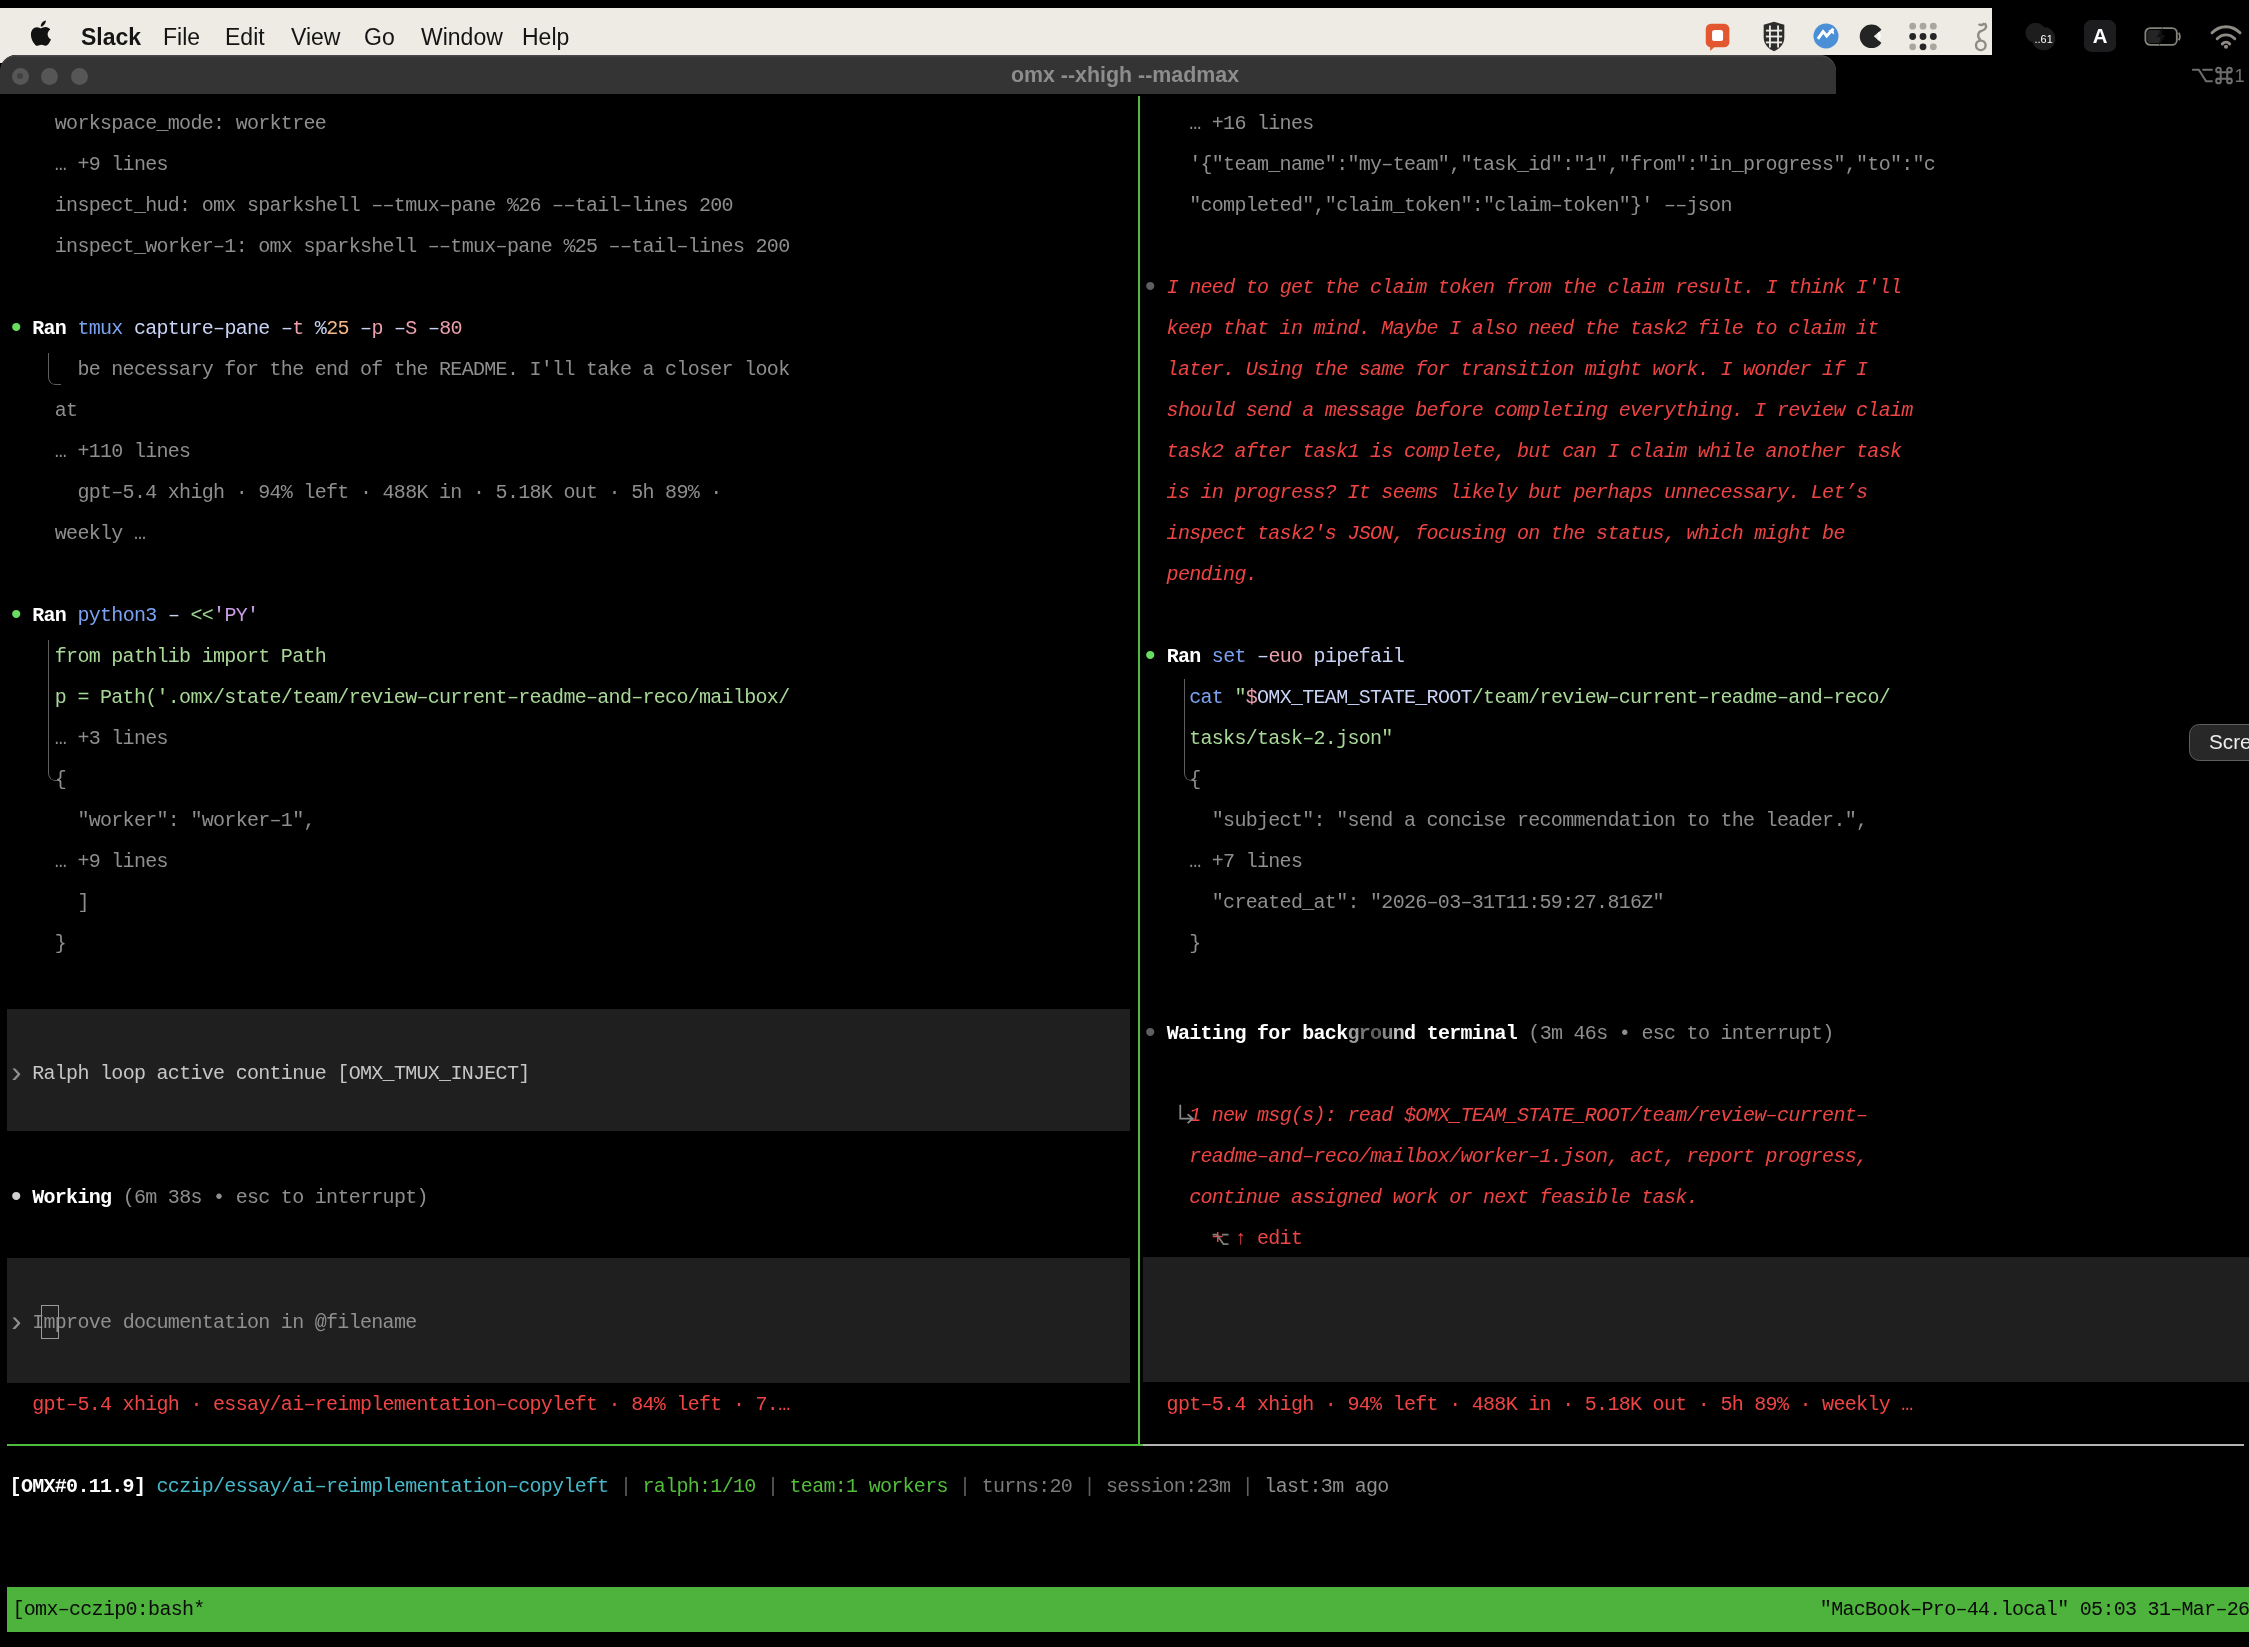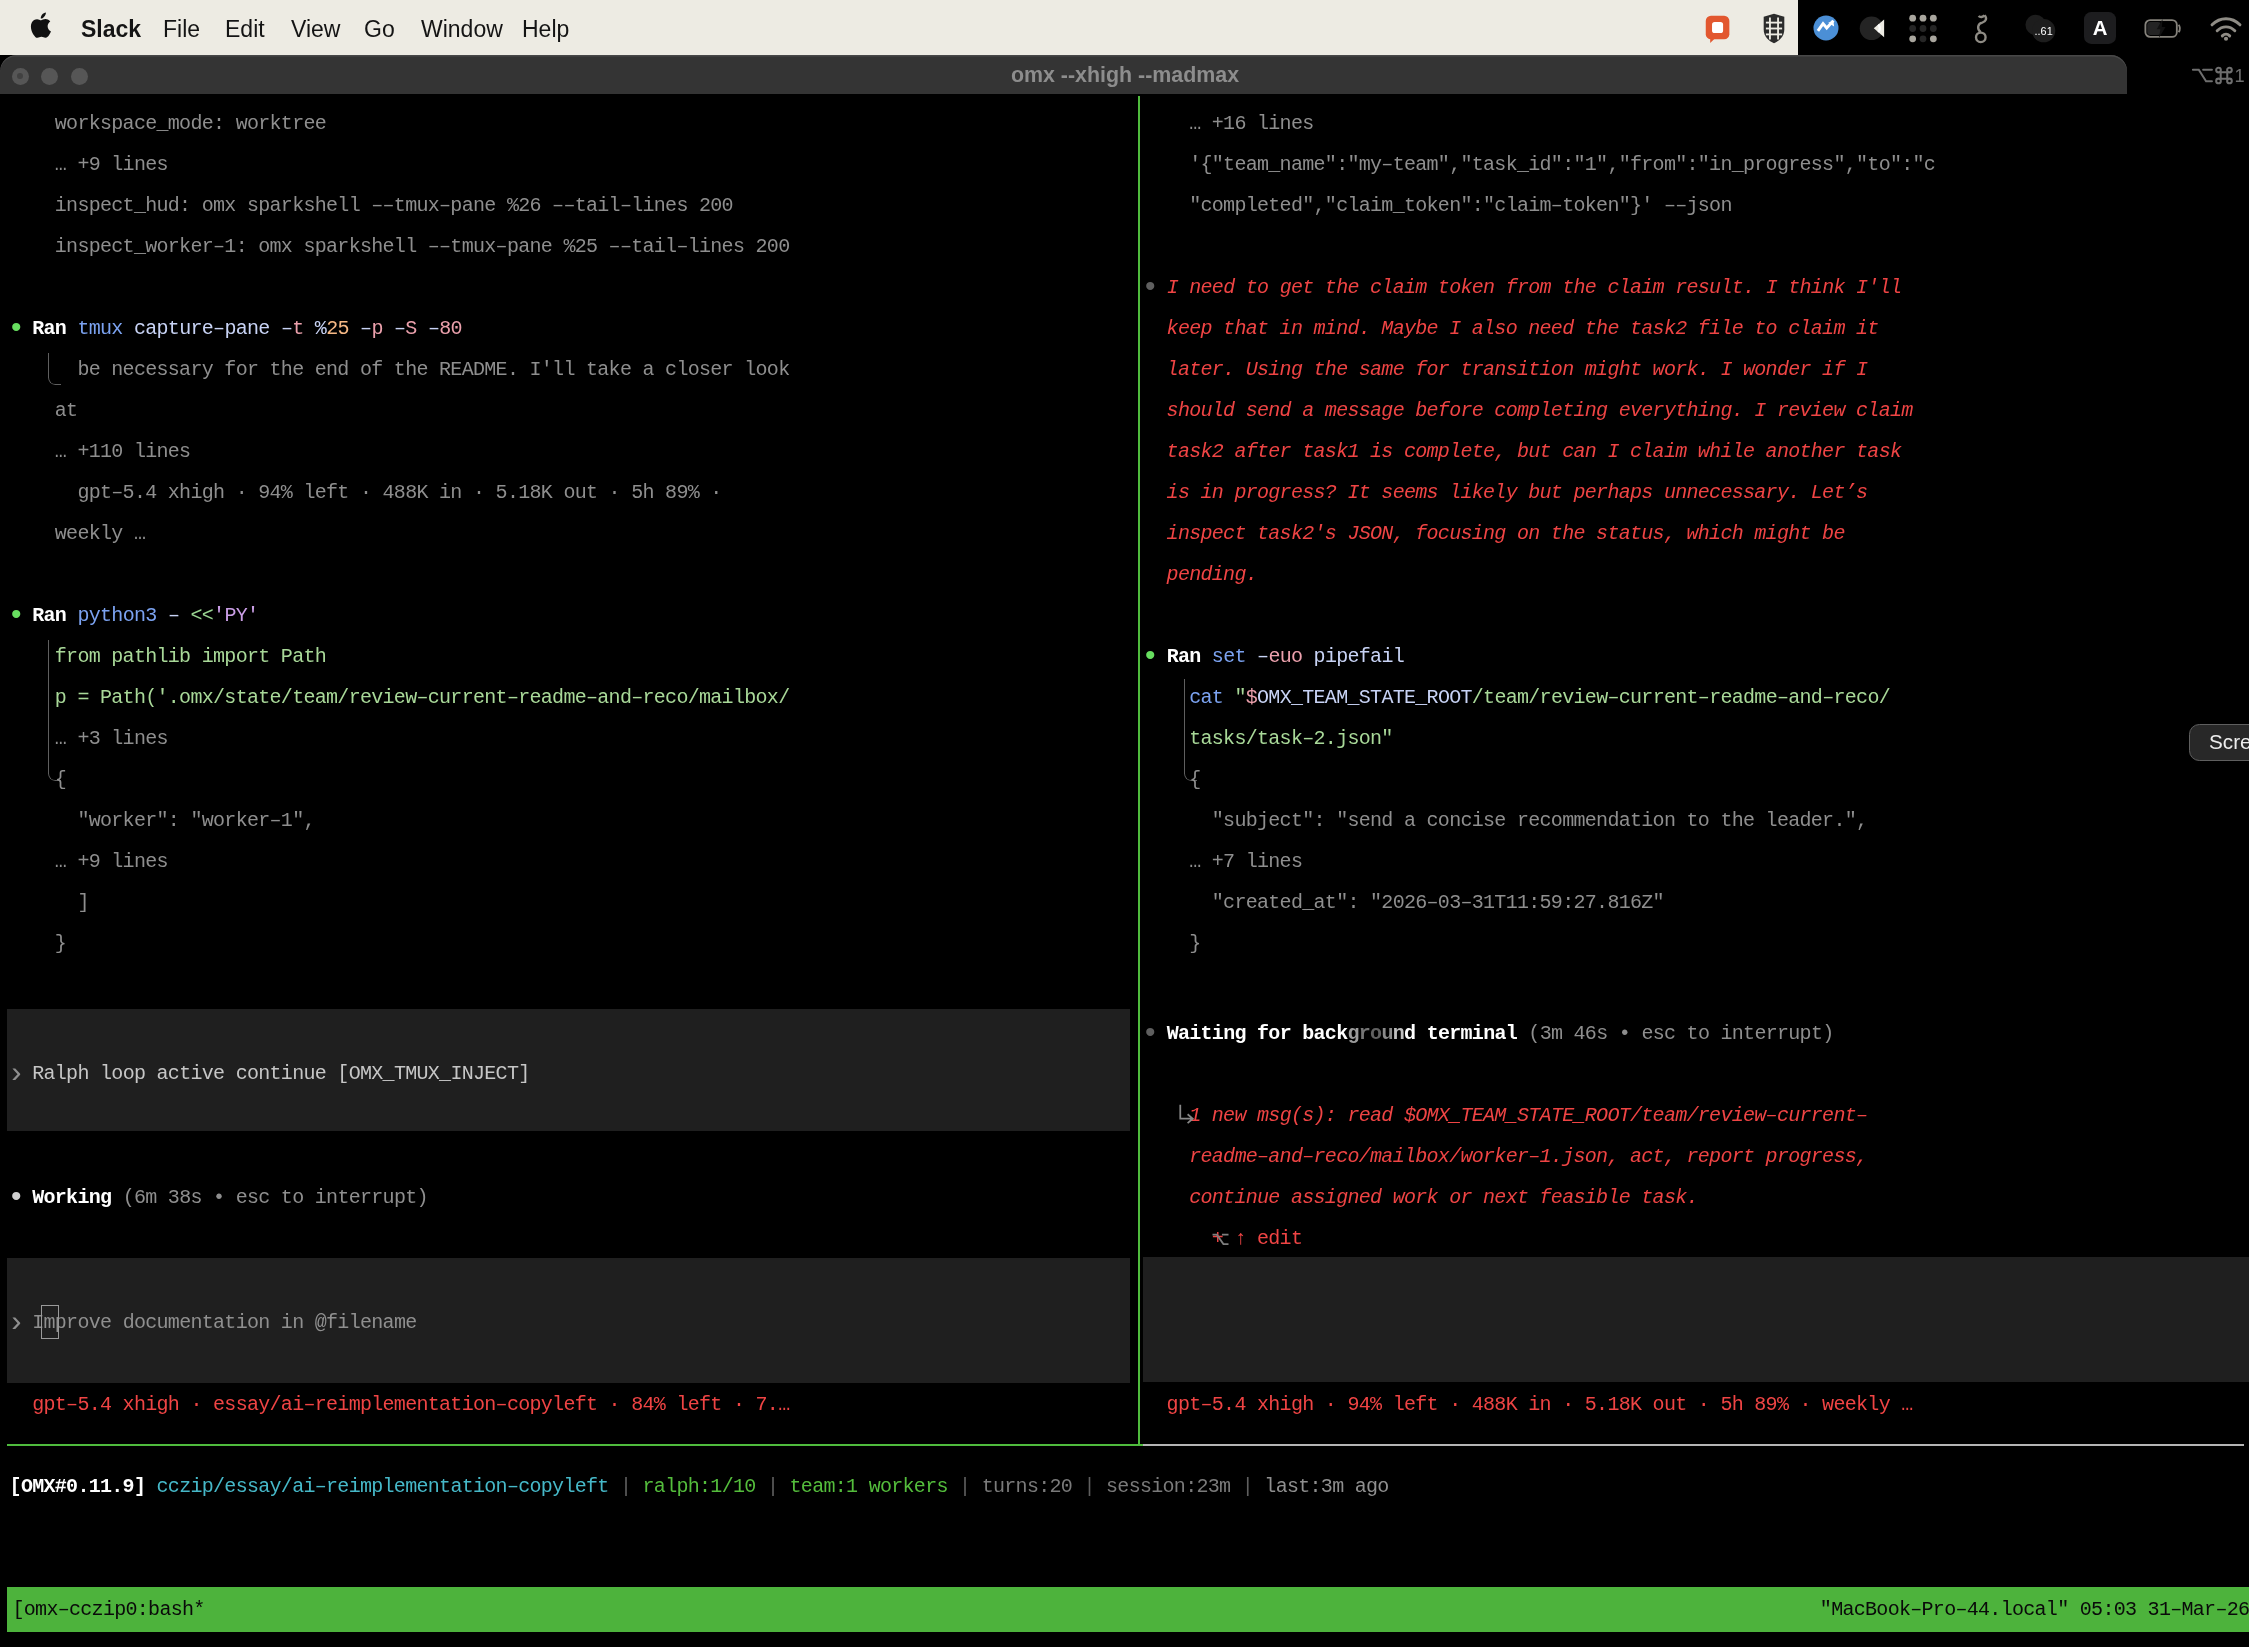--- a/index.html
+++ b/index.html
@@ -1,20 +1,20 @@
 <!DOCTYPE html>
 <html style="font-size:11.8px"><head>
 <meta charset="utf-8">
 <style>
   html,body{margin:0;padding:0;width:2250px;height:1648px;background:#000;overflow:hidden}
   .abs{position:absolute}
-  #menubar{position:absolute;left:0;top:0;width:1798px;height:55px;background:#edebe3}
+  #menubar{position:absolute;left:0;top:8px;width:1992px;height:55px;background:#edebe3}
   .mitem{position:absolute;top:0;height:55px;line-height:58px;font-family:"Liberation Sans",sans-serif;font-size:23px;color:#141414;white-space:pre}
   #window{position:absolute;left:0;top:55px;width:2250px;height:1592px;background:#000;border-radius:16px 16px 0 0;overflow:hidden}
-  #titlebar{position:absolute;left:0;top:0;width:2127px;height:39px;background:#343434;border-radius:16px 16px 0 0;box-shadow:inset 0 1.5px 0 #484848}
+  #titlebar{position:absolute;left:0;top:0;width:1836px;height:39px;background:#343434;border-radius:16px 16px 0 0;box-shadow:inset 0 1.5px 0 #484848}
   .tl{position:absolute;top:12.5px;width:17px;height:17px;border-radius:50%;background:#565656}
   #title{position:absolute;left:0;top:0;width:2250px;height:39px;text-align:center;line-height:41px;font-family:"Liberation Sans",sans-serif;font-weight:bold;font-size:21.4px;color:#8d8d8d}
   #term{position:absolute;left:0;top:39px;width:2250px;height:1553px;background:#000}
   .mono{position:absolute;font-family:"Liberation Mono",monospace;font-size:20px;letter-spacing:-0.7px;line-height:41px;white-space:pre;color:#8e8e8e}
   .panel{position:absolute;background:#1f1f1f}
   .b{font-weight:bold;color:#fff}
   .gb{color:#67de5f}
   .gyb{color:#d0d0d0}
   .blu{color:#7ba2f0}
   .lav{color:#c8d3f5}

